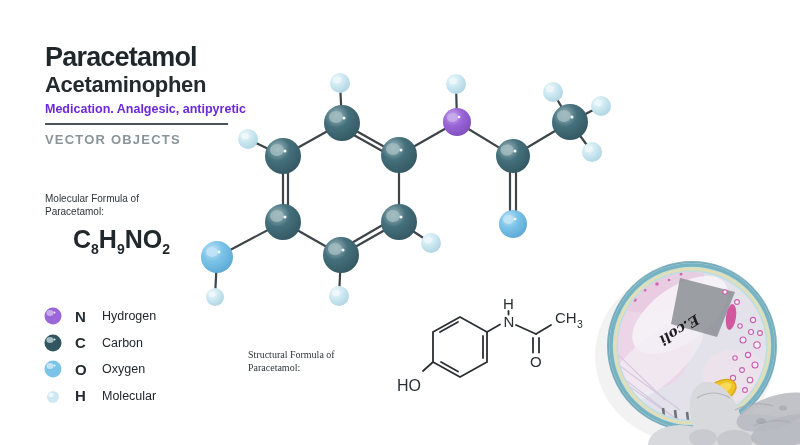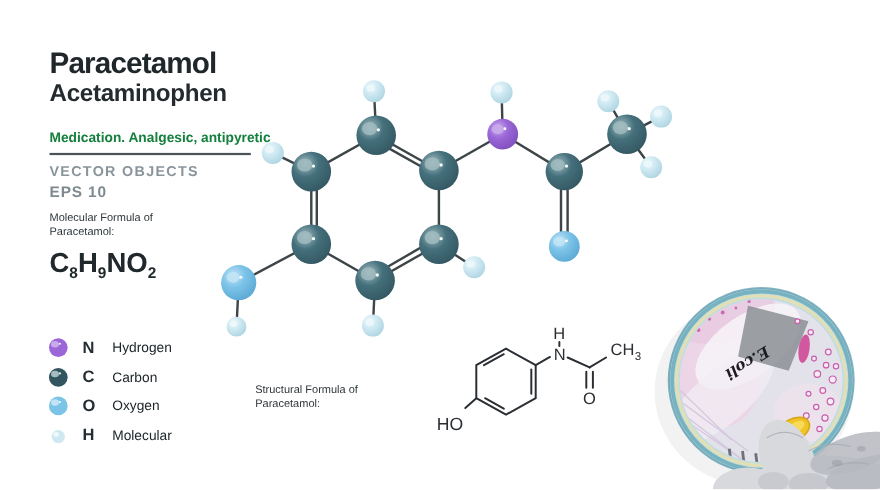--- a/index.html
+++ b/index.html
@@ -4,57 +4,56 @@
 <style>
   html,body{margin:0;padding:0;background:#fff;}
   .stage{position:relative;width:800px;height:445px;background:#ffffff;overflow:hidden;
          font-family:"Liberation Sans",sans-serif;color:#20282c;}
   .abs{position:absolute;}
 
   
   .header{left:45px;top:44px;width:260px;}
   .title{font-size:27px;font-weight:bold;letter-spacing:-0.8px;line-height:1.0;color:#1f272b;}
   .subtitle{font-size:22px;font-weight:bold;letter-spacing:-0.3px;margin-top:1px;color:#232b2f;}
-  .tagline{font-size:12.5px;font-weight:bold;color:#15803d;margin-top:20px;}
+  .tagline{font-size:12.5px;font-weight:bold;color:#6d28d9;margin-top:4px;}
   .divider{width:183px;height:2px;background:#4a5357;margin-top:7px;}
   .meta1{font-size:13px;letter-spacing:1.2px;color:#8a959b;font-weight:bold;margin-top:7px;}
   .meta2{font-size:14px;letter-spacing:0.8px;color:#7e8a90;font-weight:bold;margin-top:3px;}
 
   
   .molformula{left:45px;top:192px;}
   .small-label{font-size:10px;line-height:1.3;color:#2e363a;}
-  .formula{margin-top:7px;font-size:25px;font-weight:bold;color:#20282c;letter-spacing:0;}
+  .formula{margin-top:7px;font-size:25px;font-weight:bold;color:#20282c;letter-spacing:0;margin-left:28px;}
   .formula .sub{font-size:14px;position:relative;top:6px;font-weight:bold;}
 
   
   .legend{left:44px;top:303px;}
   .legend-row{display:flex;align-items:center;height:26.5px;}
   .swatch{width:18px;height:18px;flex:0 0 18px;}
   .sym{width:18px;margin-left:13px;font-size:15px;font-weight:bold;color:#242d31;}
   .elname{margin-left:9px;font-size:12.5px;color:#39424
 6;}
 
   
-  .structlabel{left:232px;top:348px;}
+  .structlabel{left:248px;top:348px;font-family:Liberation Serif, serif;}
 
   svg text{font-family:"Liberation Sans",sans-serif;}
   .hand{font-family:"DejaVu Serif",serif;font-style:italic;font-weight:bold;}
 </style>
 </head>
 <body>
 
 <div class="stage">
 
   <div class="abs header">
     <div class="title">Paracetamol</div>
     <div class="subtitle">Acetaminophen</div>
     <div class="tagline">Medication. Analgesic, antipyretic</div>
     <div class="divider"></div>
     <div class="meta1">VECTOR OBJECTS</div>
-    <div class="meta2">EPS 10</div>
   </div>
 
   <div class="abs molformula">
     <div class="small-label">
       <div>Molecular Formula of</div>
       <div>Paracetamol:</div>
     </div>
     <div class="formula"><span>C</span><span class="sub">8</span><span>H</span><span class="sub">9</span><span>NO</span><span class="sub">2</span></div>
   </div>
 

